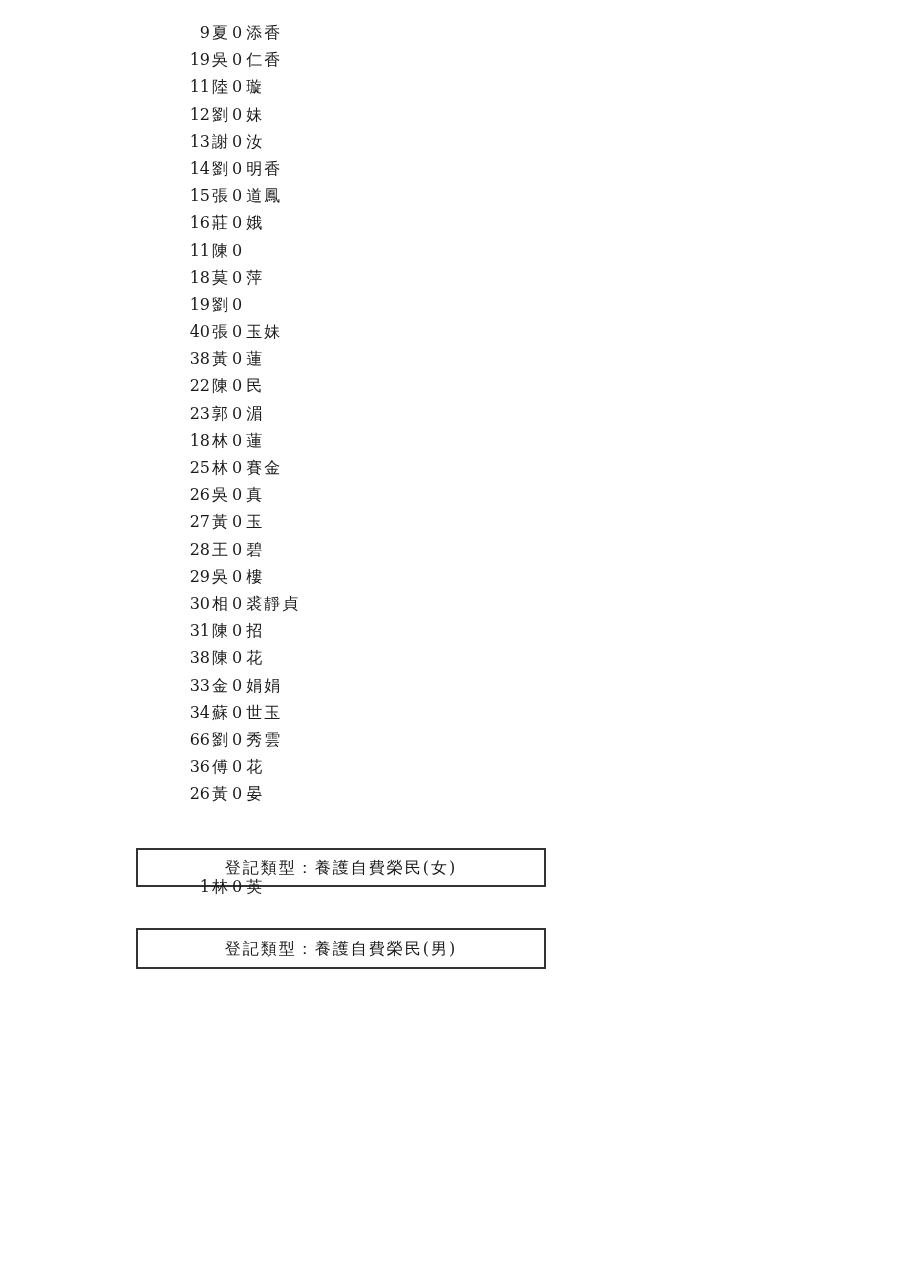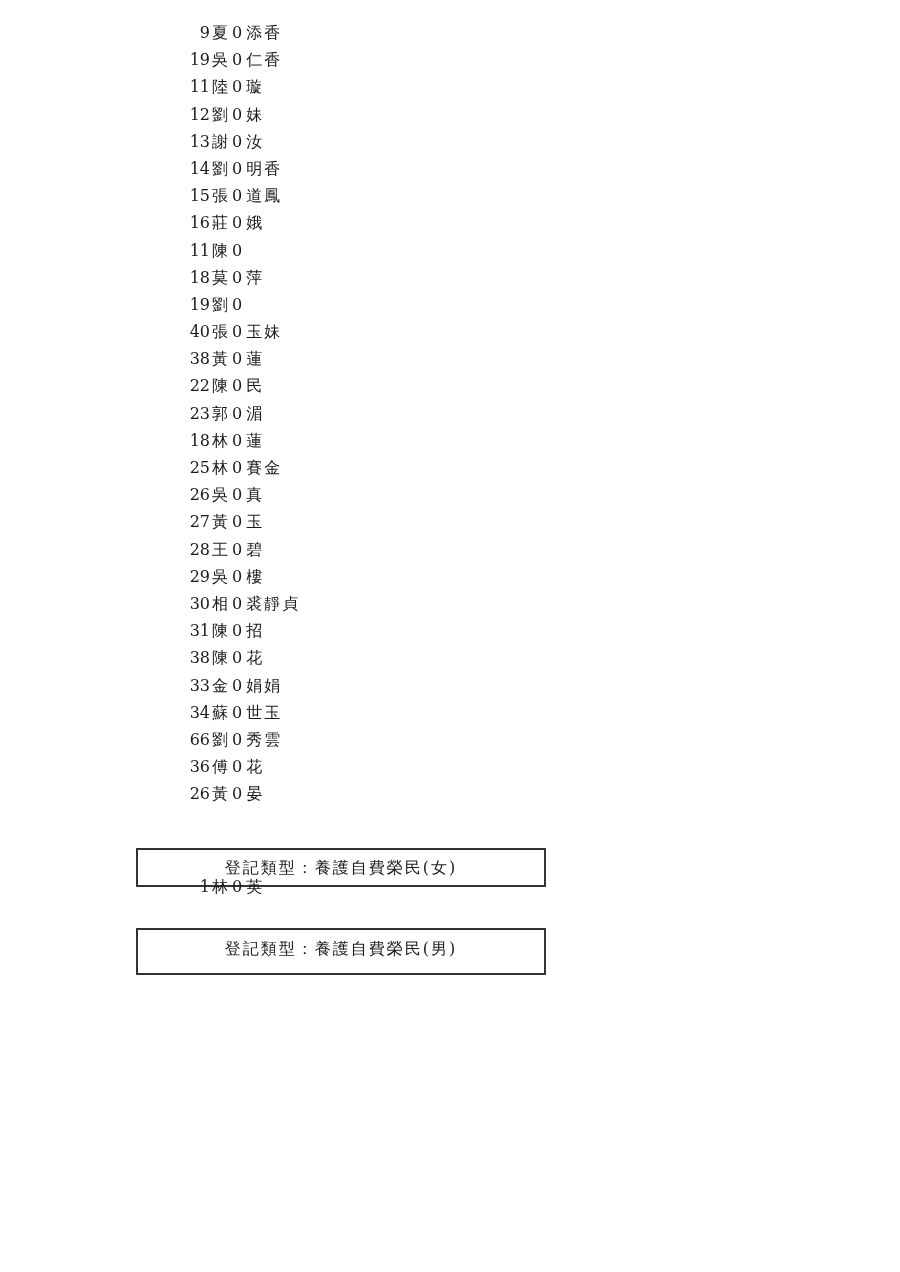--- a/index.html
+++ b/index.html
@@ -7,21 +7,21 @@
          font-family: "DejaVu Serif", "Liberation Serif", serif; color: #1a1a1a; }
   .list { position: absolute; left: 180px; top: 19px; }
   .row { height: 27.2px; line-height: 27.2px; font-size: 16px; white-space: nowrap; display: flex; }
   .num { display: inline-block; width: 30px; text-align: right; padding-right: 2px; }
   .sur { display: inline-block; }
   .mask { display: inline-block; margin: 0 4px; }
   .given { display: inline-block; letter-spacing: 2px; font-family: Liberation Serif, serif; }
   .box { position: absolute; left: 136px; width: 410px; border: 2px solid #333;
          text-align: center; font-size: 16px; letter-spacing: 2px; box-sizing: border-box; }
   .box1 { top: 834px; height: 39px; line-height: 35px; margin-top: 14px; }
-  .box2 { top: 928px; height: 47px; line-height: 37px; }
+  .box2 { top: 928px; height: 41px; line-height: 37px; }
   .single { position: absolute; left: 180px; top: 873px; }
 </style>
 </head>
 <body>
 
 <div class="list" id="list1">
     <div class="row">
       <span class="num">9</span>
       <span class="sur">夏</span>
       <span class="mask">0</span>

